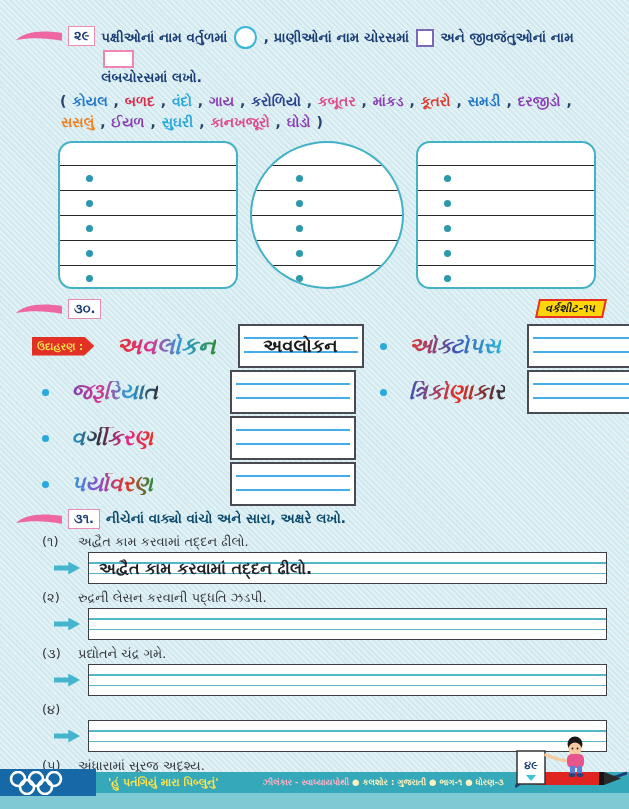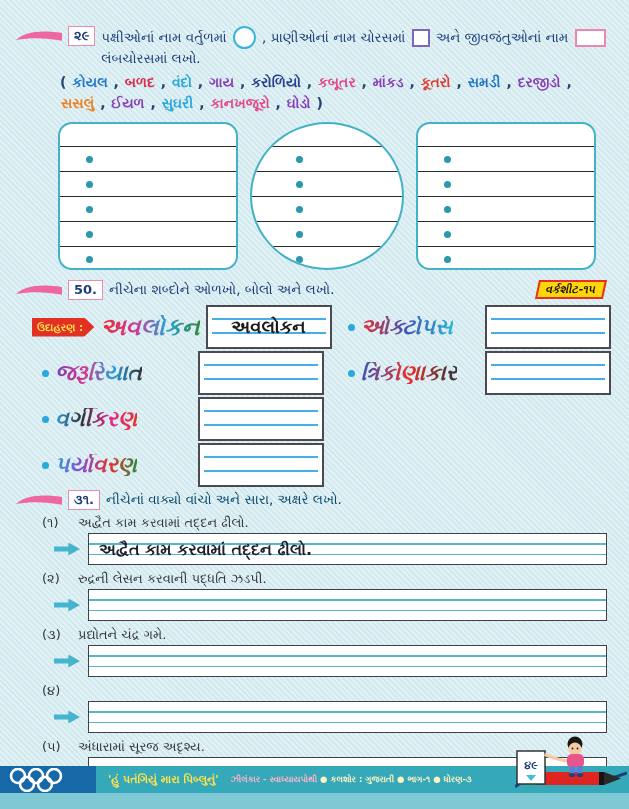--- a/index.html
+++ b/index.html
@@ -9,21 +9,21 @@
     background-image:repeating-linear-gradient(45deg,rgba(255,255,255,.25) 0 2px,rgba(173,214,224,.18) 2px 4px);
     font-family:"DejaVu Sans","Liberation Sans",sans-serif;
   }
   .page{position:absolute;inset:0;padding:26px 18px 0 30px;box-sizing:border-box;}
 
   
   .qhead{display:flex;align-items:flex-start;gap:6px;margin-left:-14px;}
   .swoosh{width:46px;height:15px;margin-top:3px;flex:none;}
   .qbadge{flex:none;background:#ffffff;border:1px solid #ea8cb1;color:#1c3e78;font-weight:bold;
           font-size:13px;padding:1px 5px;line-height:16px;}
-  .qtext{color:#1c3e78;font-weight:normal;font-size:13.5px;line-height:19px;}
+  .qtext{color:#1c3e78;font-weight:bold;font-size:13.5px;line-height:19px;}
   .qtext.pink{color:#0c4a6e;}
   .icon-circle{display:inline-block;width:19px;height:19px;border:2px solid #38b6da;border-radius:50%;
                background:#fff;vertical-align:middle;margin:0 2px;}
   .icon-square{display:inline-block;width:14px;height:14px;border:2px solid #7b68b8;background:#fff;
                vertical-align:middle;margin:0 2px;}
   .icon-rect{display:inline-block;width:27px;height:14px;border:2px solid #ef86b2;background:#fff;
              vertical-align:middle;margin:0 2px;}
 
   
   .wordbank{margin:4px 0 0 30px;width:545px;font-size:14px;font-weight:bold;line-height:21px;}
@@ -39,21 +39,21 @@
   .circle-shape .srow{padding-left:44px;}
   .dot{width:7px;height:7px;border-radius:50%;background:#2b98ad;display:inline-block;}
 
   
   .ws-badge{margin-left:auto;margin-right:6px;background:#ffd60a;border:2px solid #e53026;color:#111;
             font-weight:bold;font-size:11px;padding:1px 7px;transform:skewX(-12deg);flex:none;}
 
   
   .wgrid{display:grid;grid-auto-flow:column;grid-template-rows:repeat(4,46px);grid-template-columns:1fr 1fr;
          margin:4px 0 2px 2px;column-gap:14px;}
-  .wcell{display:flex;align-items:center;gap:6px;}
+  .wcell{display:flex;align-items:center;gap:22px;}
   .ex-badge{flex:none;background:#e23024;color:#ffe24a;font-weight:bold;font-size:10.5px;padding:3px 11px 3px 5px;
             clip-path:polygon(0 0,84% 0,100% 50%,84% 100%,0 100%);}
   .bdot{flex:none;width:7px;height:7px;border-radius:50%;background:#29a9dd;margin-left:10px;}
   .fw{font-style:italic;font-weight:bold;font-size:22px;white-space:nowrap;line-height:1;color:var(--c,#d6358f);}
   @supports ((-webkit-background-clip:text) or (background-clip:text)){
     .fw{-webkit-background-clip:text;background-clip:text;color:transparent;}
   }
   .fw0{--c:#d8358b;background-image:linear-gradient(90deg,#e8312a,#d6358f,#2b9fd8,#2e8b3a);font-size:24px;}
   .fw1{--c:#7a3fb5;background-image:linear-gradient(90deg,#7a3fb5,#d6358f,#2b9fd8,#30323a);}
   .fw2{--c:#e9258c;background-image:linear-gradient(90deg,#e9258c,#30323a,#e9258c);}
@@ -75,26 +75,26 @@
   .a-line{display:flex;align-items:center;gap:8px;margin:1px 2px 5px 24px;}
   .arrow{flex:none;width:26px;height:13px;background:#45b5cf;
          clip-path:polygon(0 30%,55% 30%,55% 0,100% 50%,55% 100%,55% 70%,0 70%);}
   .sbox{flex:1;height:30px;border:1.5px solid #3c4048;background:#fff;position:relative;margin-right:2px;}
   .sgl{position:absolute;left:0;right:0;height:1.5px;background:#55b6c6;}
   .sg1{top:30%;} .sg2{top:66%;}
   .sans{position:absolute;left:10px;top:0;bottom:0;display:flex;align-items:center;
         font-weight:bold;font-size:16px;color:#1e1e28;}
 
   
-  .footer-strip{position:absolute;left:0;right:0;bottom:16px;height:27px;background:#35a9b9;
+  .footer-strip{position:absolute;left:0;right:0;bottom:16px;height:21px;background:#35a9b9;
                 display:flex;align-items:center;gap:12px;z-index:1;}
   .logo-box{flex:none;width:96px;height:27px;background:#1668a6;display:flex;align-items:center;justify-content:center;}
   .quote{color:#ffe24a;font-weight:bold;font-size:11px;white-space:nowrap;}
   .bookinfo{font-size:8.5px;font-weight:bold;white-space:nowrap;}
-  .bi-title{color:#ffb3c8;} .bi-rest{color:#fdf3c2;}
+  .bi-title{color:#ffb3c8;margin-left:32px;} .bi-rest{color:#fdf3c2;}
   .bottom-band{position:absolute;left:0;right:0;bottom:0;height:16px;background:#7ec9d3;}
   .mascot{position:absolute;right:2px;bottom:6px;width:112px;height:72px;z-index:3;}
 </style>
 </head>
 <body>
 
 <div class="page" data-name="workbook-page">
 
   <section data-name="question-29">
     <div class="qhead" data-name="question-29-header">
@@ -170,22 +170,21 @@
           </div>
         </div>
     </div>
   </section>
 
   <section data-name="question-30">
     <div class="qhead" data-name="question-30-header">
       <svg class="swoosh" viewBox="0 0 64 16" data-name="swoosh-decoration-icon">
         <path d="M64 3 C34 -2 10 2 0 13 C22 9 42 10 64 14 Z" fill="#ee66a2"></path>
       </svg>
-      <span class="qbadge" data-name="question-number-badge">50.</span>
-      <span class="qtext" data-name="question-text">નીચેના શબ્દોને ઓળખો, બોલો અને લખો.</span>
+      <span class="qbadge" data-name="question-number-badge">૩૦.</span>
       <span class="ws-badge" data-name="worksheet-badge">વર્કશીટ-૧૫</span>
     </div>
     <div class="wgrid" data-name="word-grid">
         <div class="wcell" data-name="word-item">
           <span class="ex-badge" data-name="example-badge">ઉદાહરણ :</span>
           <span class="fw fw0" data-name="practice-word">અવલોકન</span>
           <span class="wbox" data-name="writing-box">
             <i class="gl g1" data-name="guide-line"></i>
             <i class="gl g2" data-name="guide-line"></i>
             <span class="wans" data-name="written-answer">અવલોકન</span>

